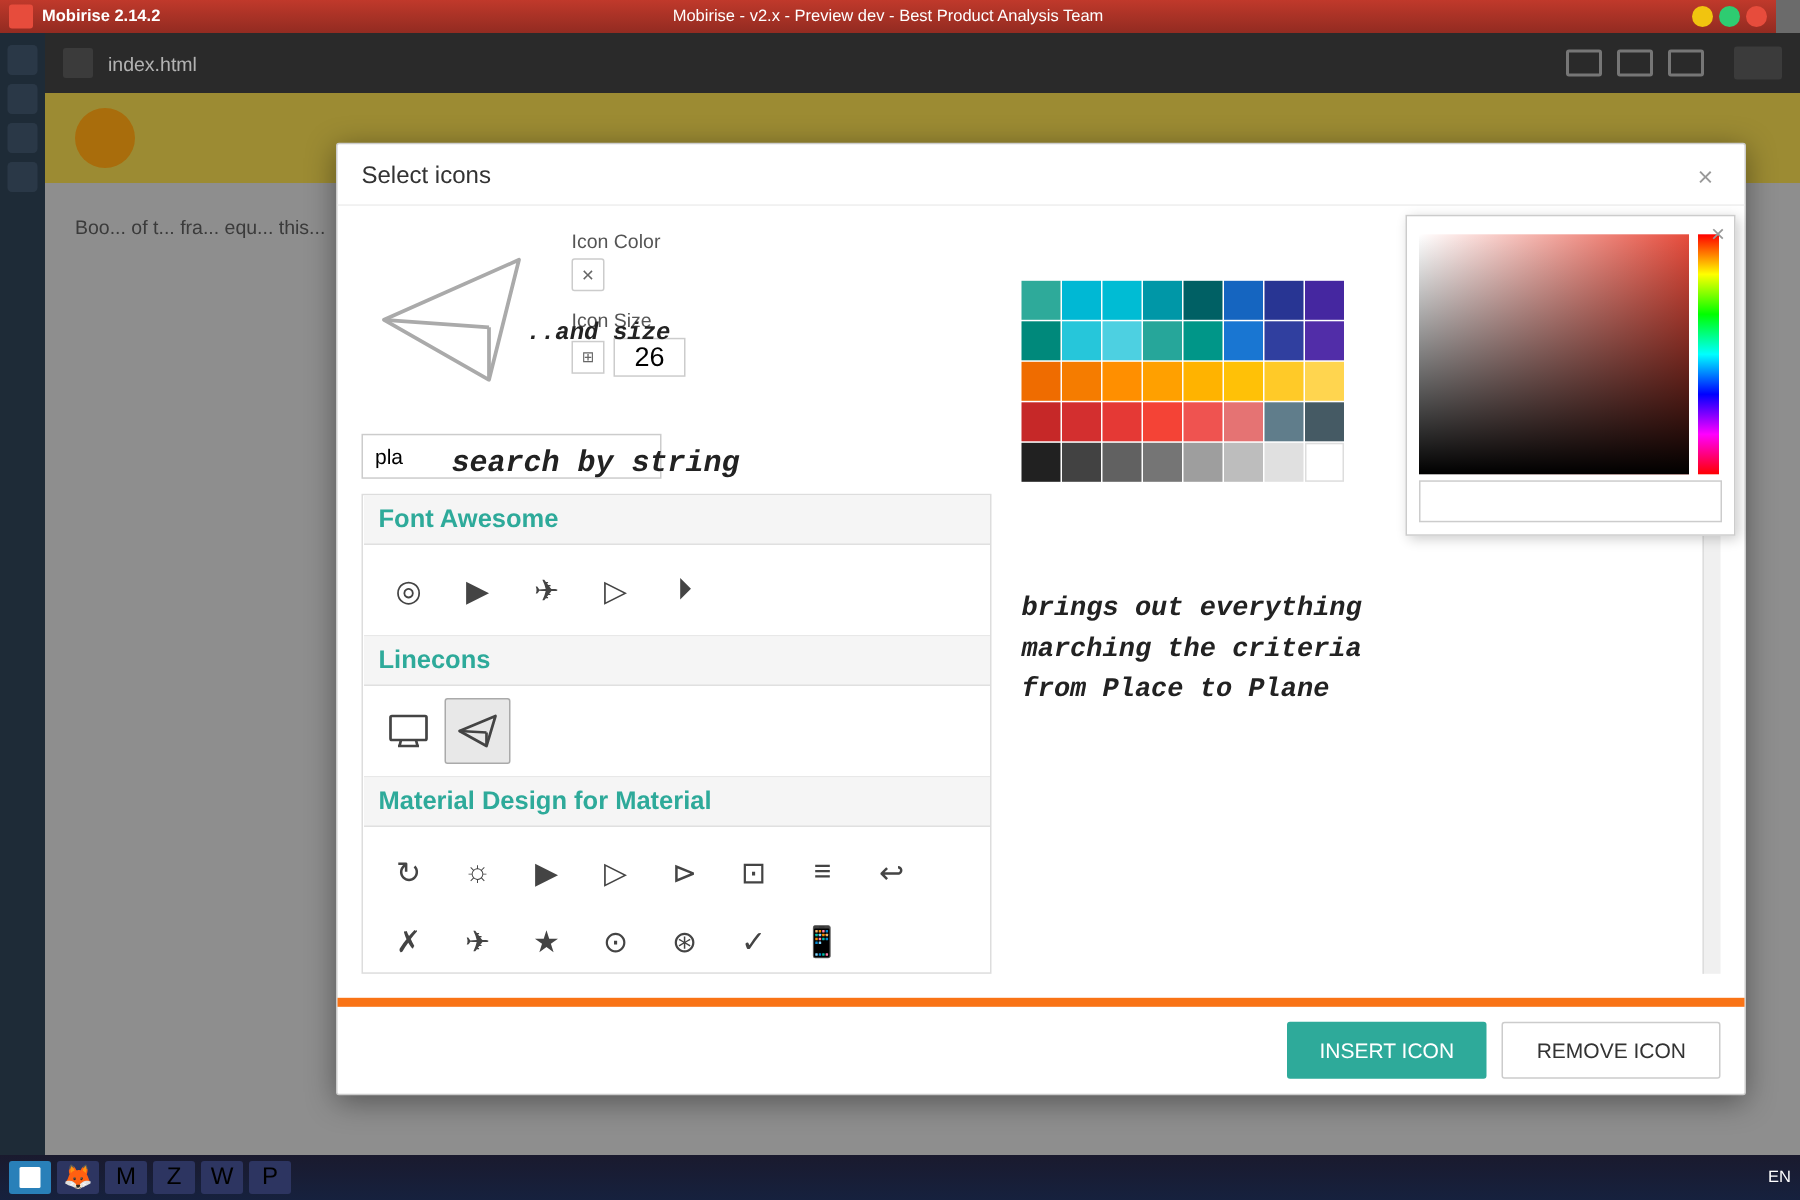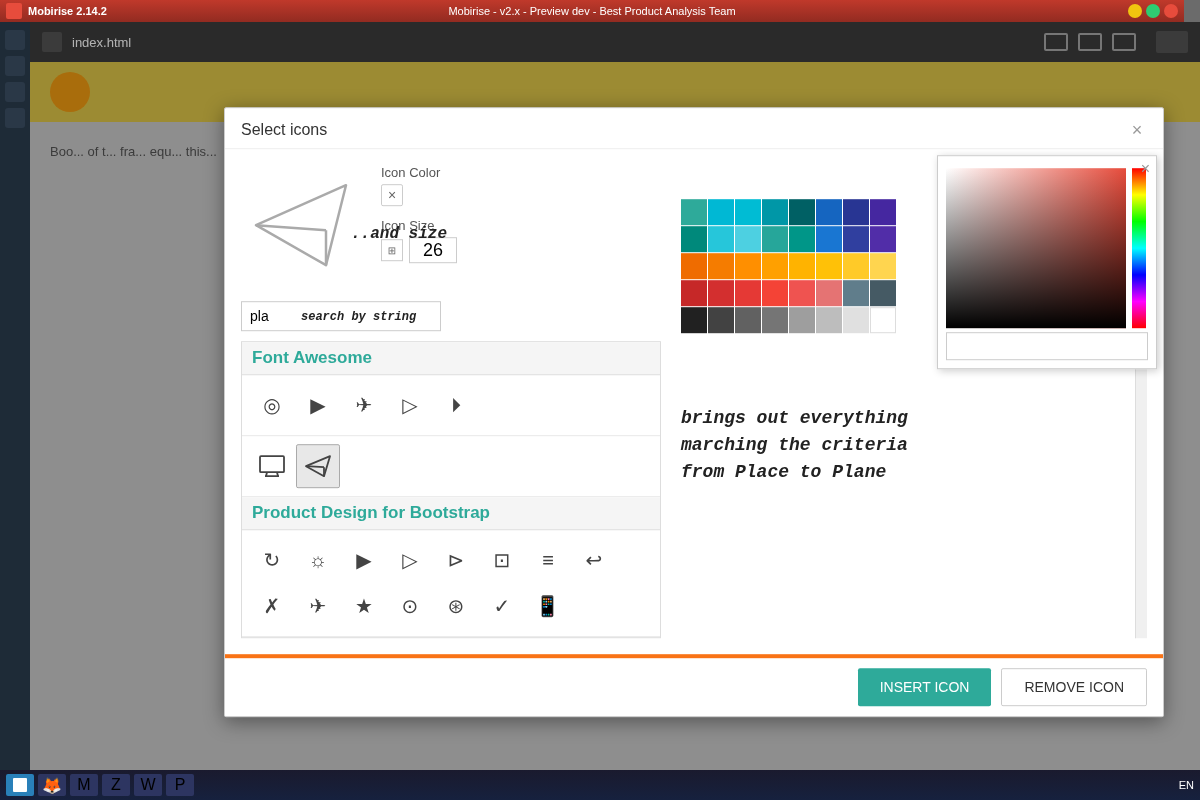--- a/index.html
+++ b/index.html
@@ -397,21 +397,21 @@
       margin: 1px;
       border-radius: 2px;
     }
 
     
     .modal-footer {
       display: flex;
       justify-content: flex-end;
       padding: 10px 16px;
       gap: 10px;
-      border-top: 4px solid #f97316;
+      border-top: 6px solid #f97316;
     }
 
     .btn-insert {
       background: #2eaa9a;
       color: white;
       border: none;
       padding: 10px 22px;
       font-size: 14px;
       cursor: pointer;
       border-radius: 2px;
@@ -553,39 +553,40 @@
 
         <div class="icon-section-header">Font Awesome</div>
         <div class="icon-grid">
           <div class="icon-item">◎</div>
           <div class="icon-item">▶</div>
           <div class="icon-item">✈</div>
           <div class="icon-item">▷</div>
           <div class="icon-item">⏵</div>
         </div>
 
+        <div class="icon-section-header">Linecons</div>
         <div class="icon-grid">
           <div class="icon-item">
             <svg width="28" height="24" viewBox="0 0 28 24" fill="none" stroke="#444" stroke-width="1.8">
               <rect x="2" y="2" width="24" height="16" rx="1"></rect>
               <line x1="9" y1="18" x2="8" y2="22"></line>
               <line x1="19" y1="18" x2="20" y2="22"></line>
               <line x1="7" y1="22" x2="21" y2="22"></line>
             </svg>
           </div>
           <div class="icon-item selected">
             <svg width="28" height="28" viewBox="0 0 28 28" fill="none" stroke="#444" stroke-width="1.8">
               <polygon points="2,14 26,4 20,24" stroke-linejoin="round"></polygon>
               <line x1="2" y1="14" x2="20" y2="15"></line>
               <line x1="20" y1="15" x2="20" y2="24"></line>
             </svg>
           </div>
         </div>
 
-        <div class="icon-section-header">Product Design for Bootstrap</div>
+        <div class="icon-section-header">Material Design for Material</div>
         <div class="icon-grid">
           <div class="icon-item">↻</div>
           <div class="icon-item">☼</div>
           <div class="icon-item">▶</div>
           <div class="icon-item">▷</div>
           <div class="icon-item">⊳</div>
           <div class="icon-item">⊡</div>
           <div class="icon-item">≡</div>
           <div class="icon-item">↩</div>
           <div class="icon-item">✗</div>
@@ -596,21 +597,21 @@
           <div class="icon-item">✓</div>
           <div class="icon-item">📱</div>
         </div>
       </div>
     </div>
 
     <div class="right-panel">
 
       <div class="annotation annotation-set-color">Set the color..</div>
       <div class="annotation annotation-and-size" style="top:60px;left:-330px;">..and size</div>
-      <div class="annotation annotation-search" style="top:145px;left:-380px;font-size:12px;">search by string</div>
+      <div class="annotation annotation-search" style="top:145px;left:-380px;font-size:20px;">search by string</div>
       <div class="annotation annotation-brings" style="top:240px;left:0px;font-size:18px;line-height:1.5;">brings out everything<br>marching the criteria<br>from Place to Plane</div>
 
       <div style="margin-top:34px;">
         <div class="color-palette">
 
           <div class="palette-cell" style="background:#2eaa9a"></div>
           <div class="palette-cell" style="background:#00b8d4"></div>
           <div class="palette-cell" style="background:#00bcd4"></div>
           <div class="palette-cell" style="background:#0097a7"></div>
           <div class="palette-cell" style="background:#006064"></div>

